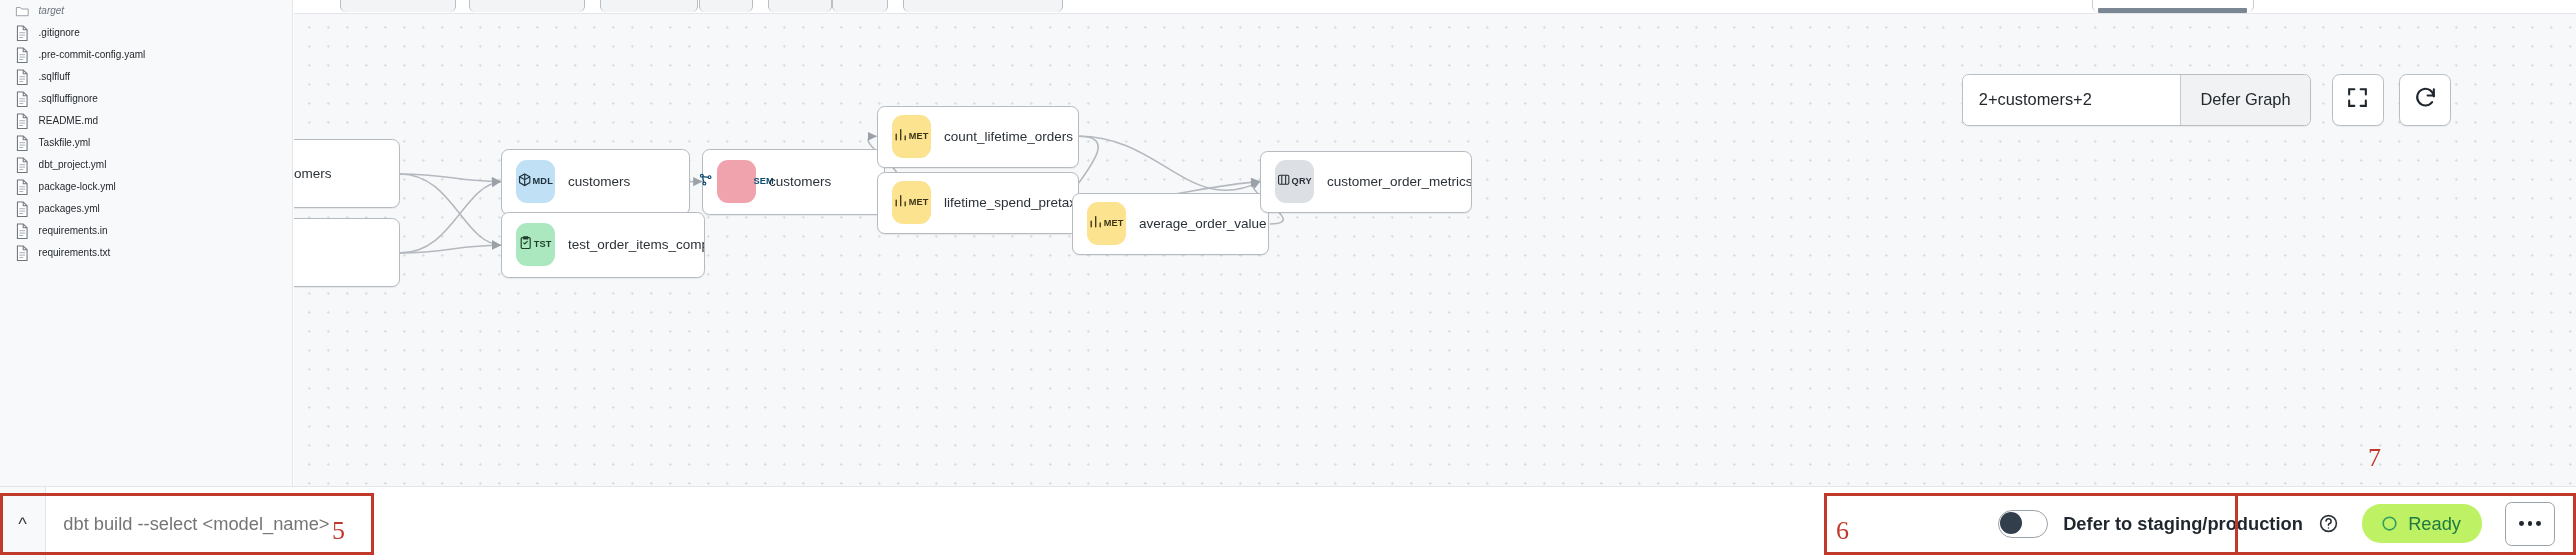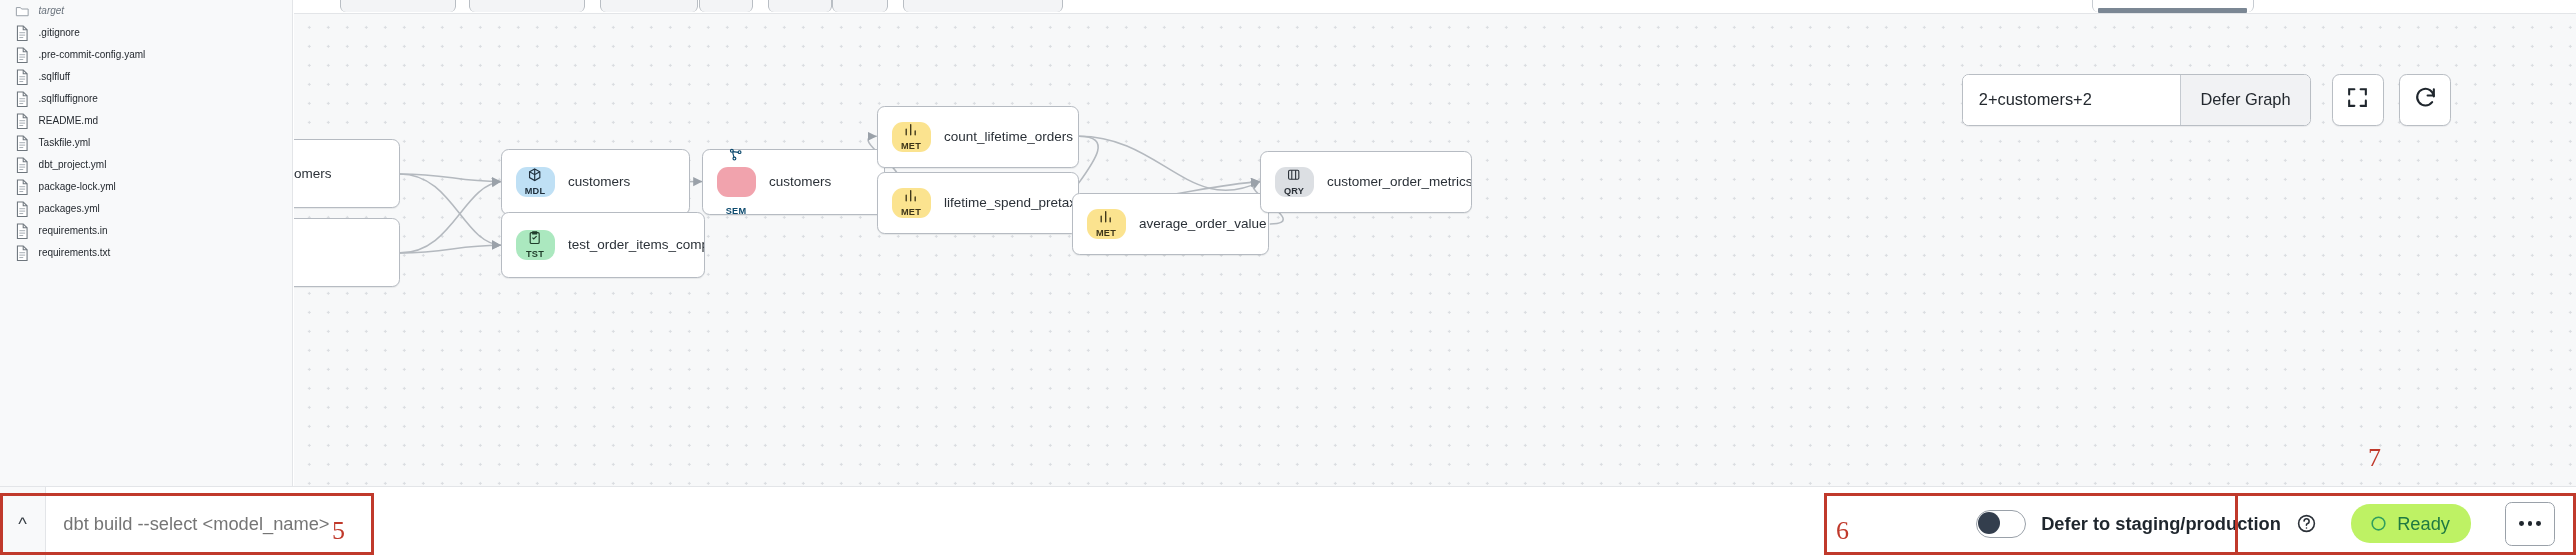--- a/index.html
+++ b/index.html
@@ -74,24 +74,24 @@
     position: absolute;
     background: #ffffff;
     border: 1px solid #b6bbc2;
     border-radius: 7.7px;
     display: flex; align-items: center;
     padding-left: 13.5px;
     gap: 13.5px;
     box-shadow: 0 1px 1px rgba(16,22,26,0.07);
   }
   .badge {
-    width: 39px; height: 30px;
+    width: 39px; height: 43px;
     border-radius: 11px;
     flex: 0 0 39px;
-    display: flex; flex-direction: column;
+    display: flex; 
     align-items: center; justify-content: center;
     gap: 0px;
   }
   .badge .gl { line-height: 1; }
   .badge .bl {
     font-size: 9.2px; font-weight: 700;
     letter-spacing: 0.2px; line-height: 1;
     margin-top: 1px;
   }
   .badge.mdl { background: #bfe0f5; color: #20303d; }
@@ -167,21 +167,21 @@
     background: transparent;
     padding-left: 17.3px;
     font-size: 18.3px;
     color: #6e767d;
     font-family: "Liberation Sans", sans-serif;
   }
   .right-status {
     position: absolute; right: 0; bottom: 0;
     height: 75px;
     display: flex; align-items: center;
-    gap: 34px; padding-right: 21px;
+    gap: 23px; padding-right: 21px;
   }
   .toggle-group { display: flex; align-items: center; gap: 15.4px; }
   .switch {
     width: 50px; height: 28px;
     border-radius: 14.5px;
     border: 1.9px solid #9aa1a9;
     background: #ffffff;
     position: relative; cursor: pointer;
     flex: 0 0 50px;
   }

